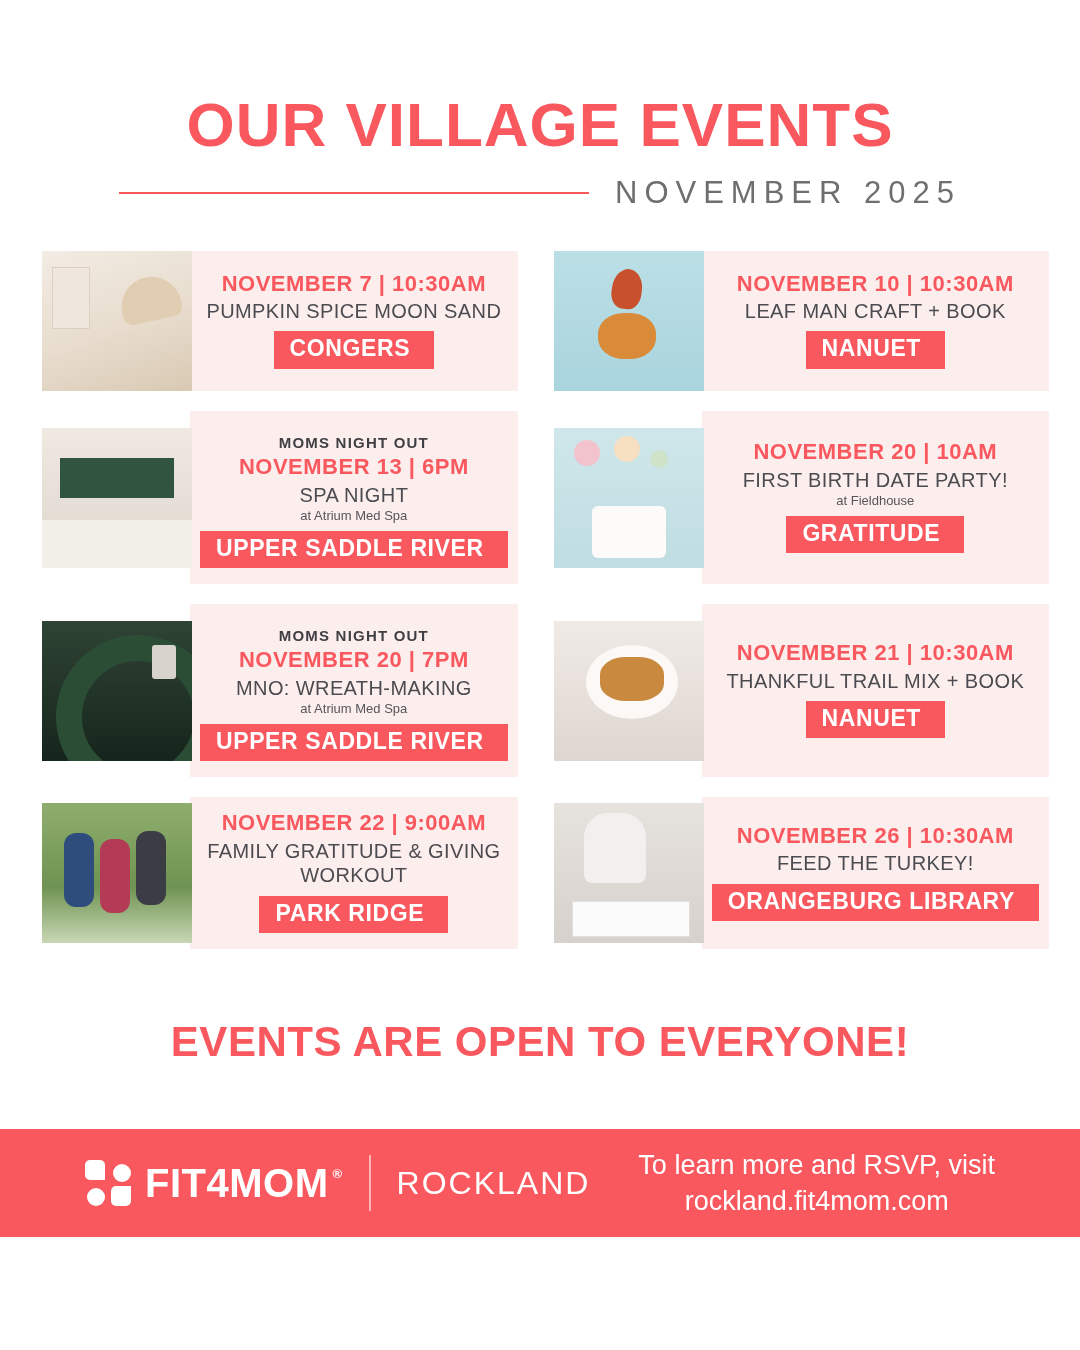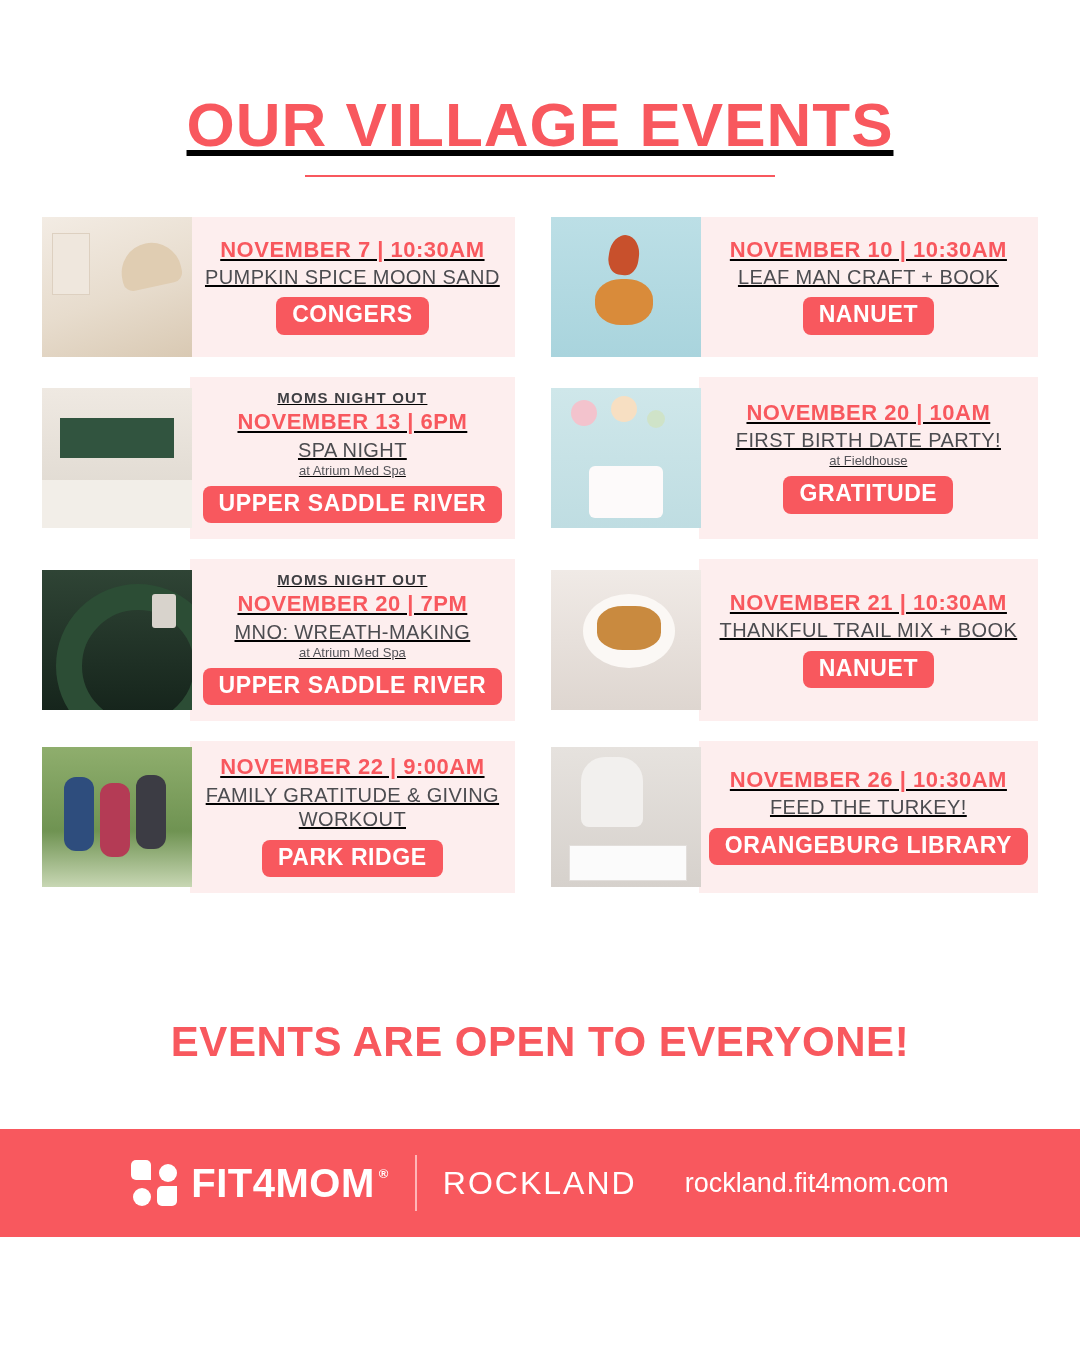--- a/index.html
+++ b/index.html
@@ -6,21 +6,20 @@
   html, body {
     width: 1080px; height: 1350px;
     background: #ffffff;
     font-family: "Liberation Sans", sans-serif;
     overflow: hidden;
   }
   .page {
     position: relative;
     width: 1080px; height: 1350px;
     background: #ffffff;
-    text-decoration: underline;
   }
 
   
   .header { padding-top: 92px; text-align: center; }
   .title {
     font-size: 62px;
     font-weight: 800;
     letter-spacing: 1px;
     color: #f8585e;
     line-height: 1.05;
@@ -82,20 +81,21 @@
     padding: 12px 10px 16px 10px;
     margin-left: -2px;
     text-align: center;
   }
   .kicker {
     font-size: 15px;
     font-weight: 800;
     letter-spacing: 1.2px;
     color: #3f3f43;
     margin-bottom: 2px;
+    margin-top: 11px;
   }
   .date {
     font-size: 22px;
     font-weight: 800;
     letter-spacing: 0.5px;
     color: #f8585e;
     line-height: 1.25;
   }
   .name {
     font-size: 20px;
@@ -111,24 +111,23 @@
     margin-top: 1px;
   }
   .loc-wrap { margin-top: 8px; }
   .loc {
     display: inline-block;
     background: #f8585e;
     color: #ffffff;
     font-size: 23px;
     font-weight: 800;
     letter-spacing: 0.6px;
-    padding: 5px 16px 7px 16px;
+    padding: 5px 24px 7px 16px;
     line-height: 1.1;
     white-space: nowrap;
-    border-radius: 8px;
   }
   
   .event.wide .loc { position: relative; }
 
   
   .open-line {
     position: absolute;
     left: 0; right: 0;
     top: 1018px;
     text-align: center;
@@ -207,20 +206,21 @@
 </style>
 </head>
 <body>
 
 <div class="page">
 
   <div class="header">
     <div class="title">OUR VILLAGE EVENTS</div>
     <div class="subrow">
       <div class="rule"></div>
+      <div class="subtitle">NOVEMBER 2025</div>
     </div>
   </div>
 
   <div class="grid">
 
     <div class="event">
       <div class="thumb">
           <span class="ph t1"></span>
         </div>
       <div class="body">
@@ -339,17 +339,18 @@
           <i class="b"></i>
           <i class="c"></i>
           <i class="d"></i>
       </span>
       <span class="logo-word">FIT4MOM</span>
       <span class="logo-word" style="font-size:13px;align-self:flex-start;margin-left:-10px;margin-top:6px;">®</span>
     </div>
     <div class="divider"></div>
     <div class="chapter">ROCKLAND</div>
     <div class="rsvp">
+      <div>To learn more and RSVP, visit</div>
       <div>rockland.fit4mom.com</div>
     </div>
   </div>
 
 </div>
 
 </body></html>

